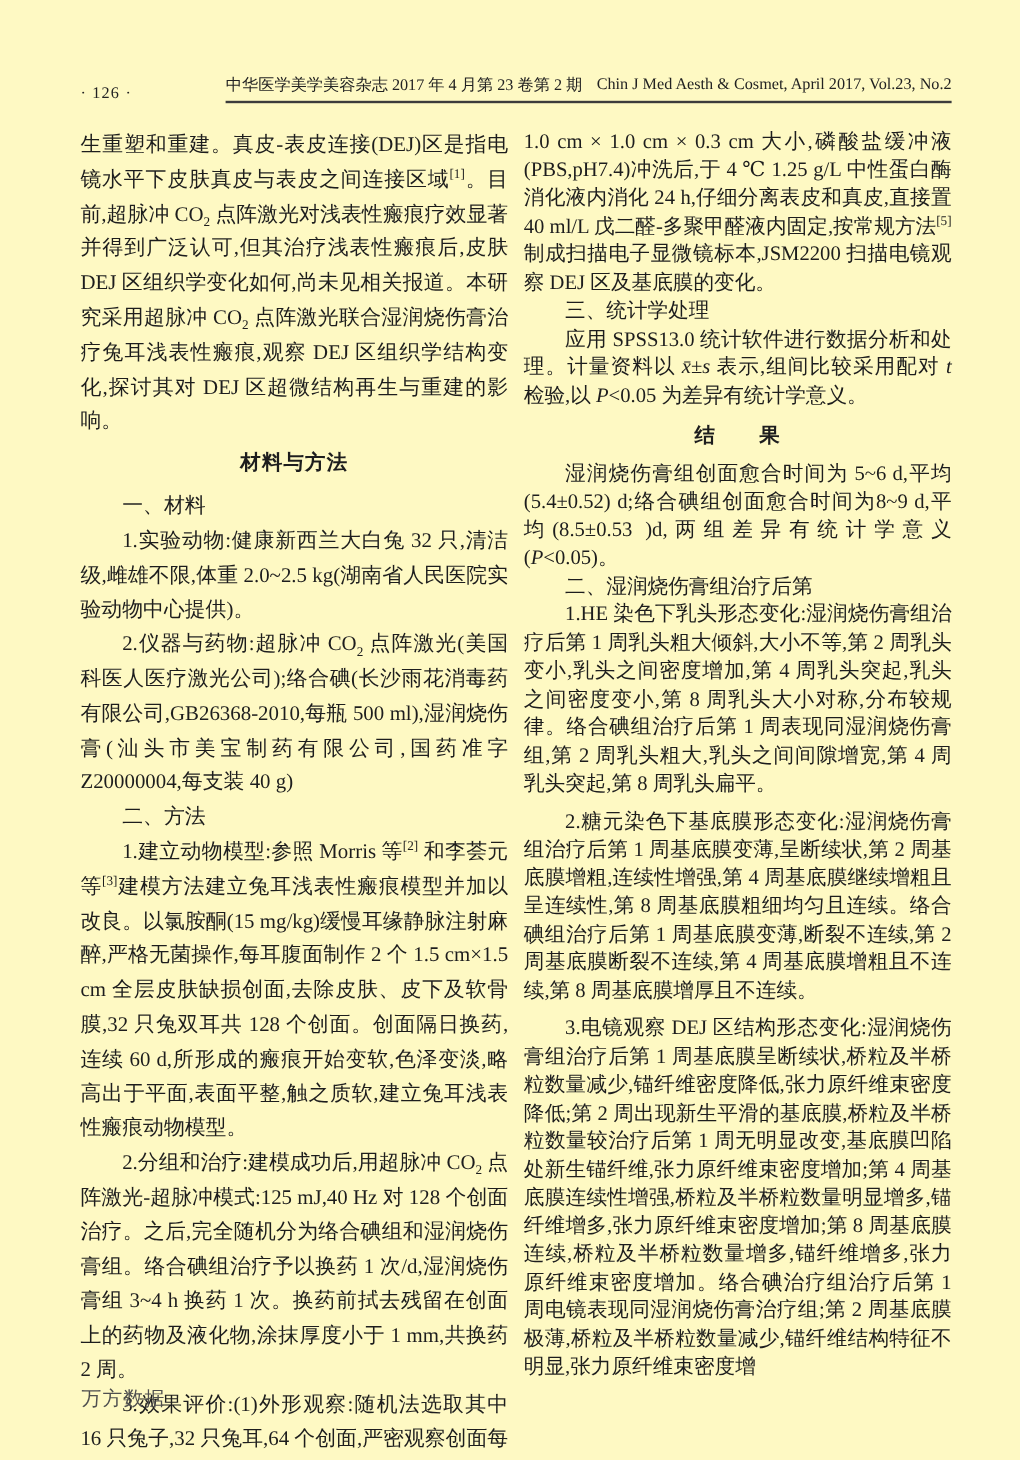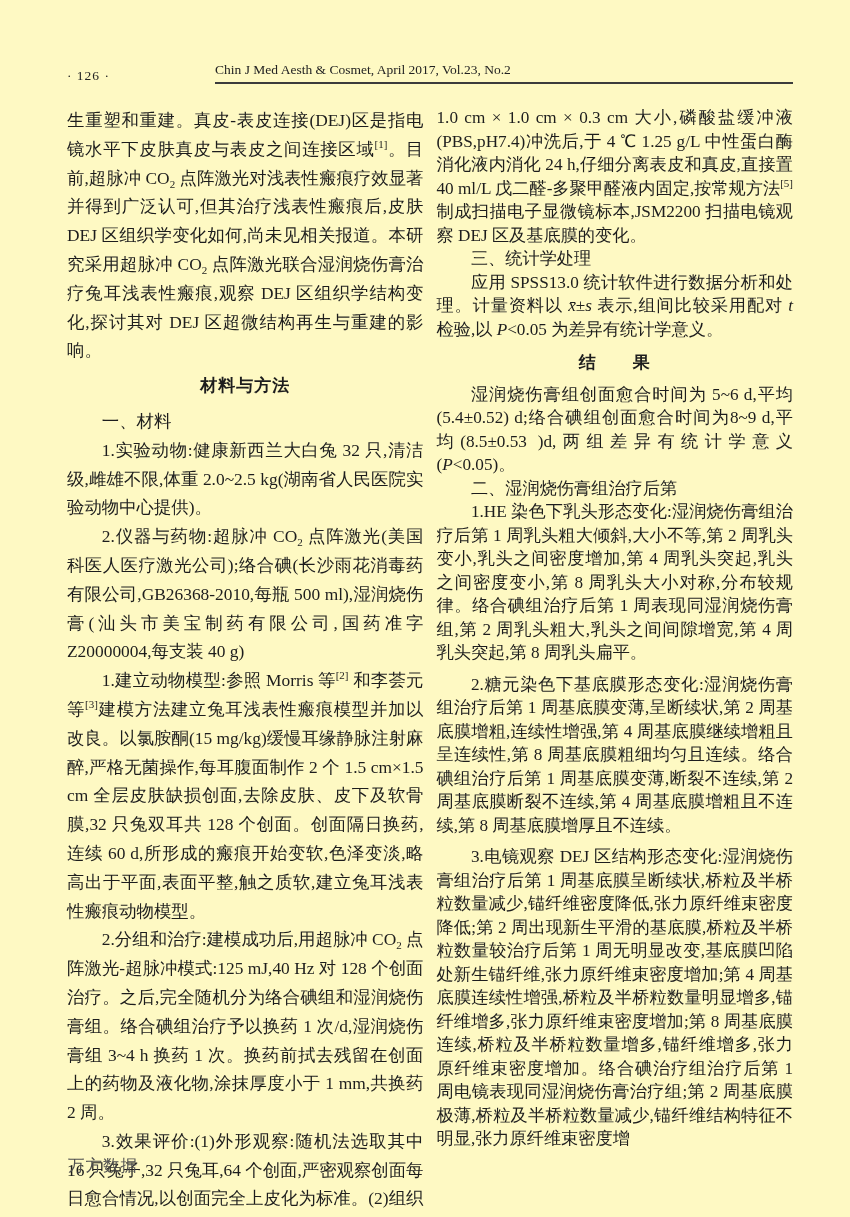--- a/index.html
+++ b/index.html
@@ -24,21 +24,21 @@
     border-bottom:2px solid #3c3c3c;padding-bottom:4px;white-space:nowrap;
   }
   .columns{
     position:absolute;top:106px;left:67px;width:726px;
     display:flex;gap:13px;
   }
   .col{flex:1;min-width:0;}
   .col-left{font-size:17.4px;line-height:28.8px;}
   .col-right{font-size:17.2px;line-height:23.5px;}
   p{margin:0;text-align:justify;text-indent:2em;}
-  .noindent{text-indent:0;font-family:Liberation Serif, serif;}
+  .noindent{text-indent:0;}
   h2{
     font-size:17px;font-weight:700;text-align:center;
     margin:7px 0 6px;letter-spacing:1px;
   }
   .col-right h2{margin:10px 0 8px;}
   .gap{margin-top:8px;}
   sup{font-size:11px;line-height:0;}
   sub{font-size:11px;line-height:0;}
   i{font-style:italic;}
   .watermark{
@@ -47,32 +47,34 @@
   }
 </style>
 </head>
 <body>
 
 <div class="page">
 
   <header class="header">
     <span class="page-num">· 126 ·</span>
     <span class="journal-title">
+      <span>中华医学美学美容杂志 2017 年 4 月第 23 卷第 2 期</span>
       <span>Chin J Med Aesth &amp; Cosmet, April 2017, Vol.23, No.2</span>
     </span>
   </header>
 
   <main class="columns">
 
     <section class="col col-left">
       <p class="noindent">生重塑和重建。真皮-表皮连接(DEJ)区是指电镜水平下皮肤真皮与表皮之间连接区域<sup>[1]</sup>。目前,超脉冲 CO<sub>2</sub> 点阵激光对浅表性瘢痕疗效显著并得到广泛认可,但其治疗浅表性瘢痕后,皮肤 DEJ 区组织学变化如何,尚未见相关报道。本研究采用超脉冲 CO<sub>2</sub> 点阵激光联合湿润烧伤膏治疗兔耳浅表性瘢痕,观察 DEJ 区组织学结构变化,探讨其对 DEJ 区超微结构再生与重建的影响。</p>
       <h2>材料与方法</h2>
       <p class="sub">一、材料</p>
       <p>1.实验动物:健康新西兰大白兔 32 只,清洁级,雌雄不限,体重 2.0~2.5 kg(湖南省人民医院实验动物中心提供)。</p>
       <p>2.仪器与药物:超脉冲 CO<sub>2</sub> 点阵激光(美国科医人医疗激光公司);络合碘(长沙雨花消毒药有限公司,GB26368-2010,每瓶 500 ml),湿润烧伤膏(汕头市美宝制药有限公司,国药准字 Z20000004,每支装 40 g)</p>
+      <p class="sub">二、方法</p>
       <p>1.建立动物模型:参照 Morris 等<sup>[2]</sup> 和李荟元等<sup>[3]</sup>建模方法建立兔耳浅表性瘢痕模型并加以改良。以氯胺酮(15 mg/kg)缓慢耳缘静脉注射麻醉,严格无菌操作,每耳腹面制作 2 个 1.5 cm×1.5 cm 全层皮肤缺损创面,去除皮肤、皮下及软骨膜,32 只兔双耳共 128 个创面。创面隔日换药,连续 60 d,所形成的瘢痕开始变软,色泽变淡,略高出于平面,表面平整,触之质软,建立兔耳浅表性瘢痕动物模型。</p>
       <p>2.分组和治疗:建模成功后,用超脉冲 CO<sub>2</sub> 点阵激光-超脉冲模式:125 mJ,40 Hz 对 128 个创面治疗。之后,完全随机分为络合碘组和湿润烧伤膏组。络合碘组治疗予以换药 1 次/d,湿润烧伤膏组 3~4 h 换药 1 次。换药前拭去残留在创面上的药物及液化物,涂抹厚度小于 1 mm,共换药2 周。</p>
       <p>3.效果评价:(1)外形观察:随机法选取其中 16 只兔子,32 只兔耳,64 个创面,严密观察创面每日愈合情况,以创面完全上皮化为标准。(2)组织学观察:另 16 只兔子沿瘢痕边缘于治疗前、治疗后即刻、治疗后 1 周、2 周、4 周、8 周横行切取 0.3 cm 兔耳治疗创面瘢痕组织。标本即刻 10%甲醛固定,石蜡包埋,垂直于激光治疗孔纵行切片,每张切片厚 3 μm,切片行苏木精-伊红染色(HE 染色)和糖元染色,光镜下观察皮钉、乳头和基底膜结构变化。(3)扫描电子显微镜(SEM)观察:将切取下来的标本修成</p>
     </section>
 
     <section class="col col-right">
       <p class="noindent">1.0 cm × 1.0 cm × 0.3 cm 大小,磷酸盐缓冲液(PBS,pH7.4)冲洗后,于 4 ℃ 1.25 g/L 中性蛋白酶消化液内消化 24 h,仔细分离表皮和真皮,直接置 40 ml/L 戊二醛-多聚甲醛液内固定,按常规方法<sup>[5]</sup>制成扫描电子显微镜标本,JSM2200 扫描电镜观察 DEJ 区及基底膜的变化。</p>
       <p class="sub">三、统计学处理</p>
       <p>应用 SPSS13.0 统计软件进行数据分析和处理。计量资料以 <i>x̄</i>±<i>s</i> 表示,组间比较采用配对 <i>t</i> 检验,以 <i>P</i>&lt;0.05 为差异有统计学意义。</p>
       <h2>结　　果</h2>

